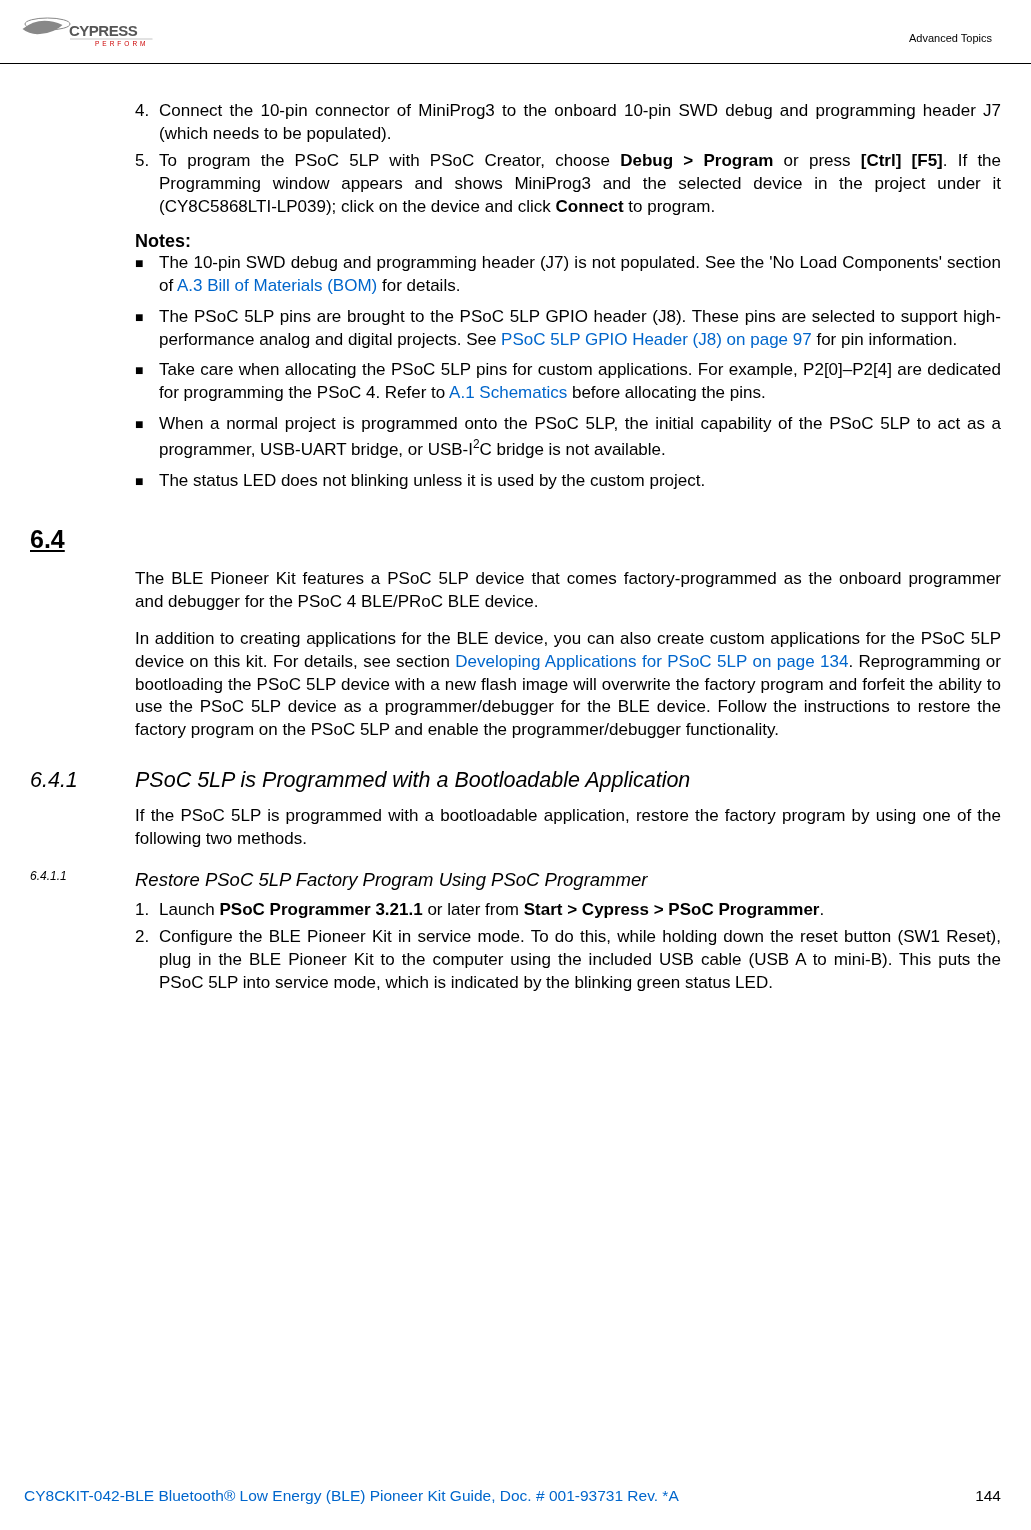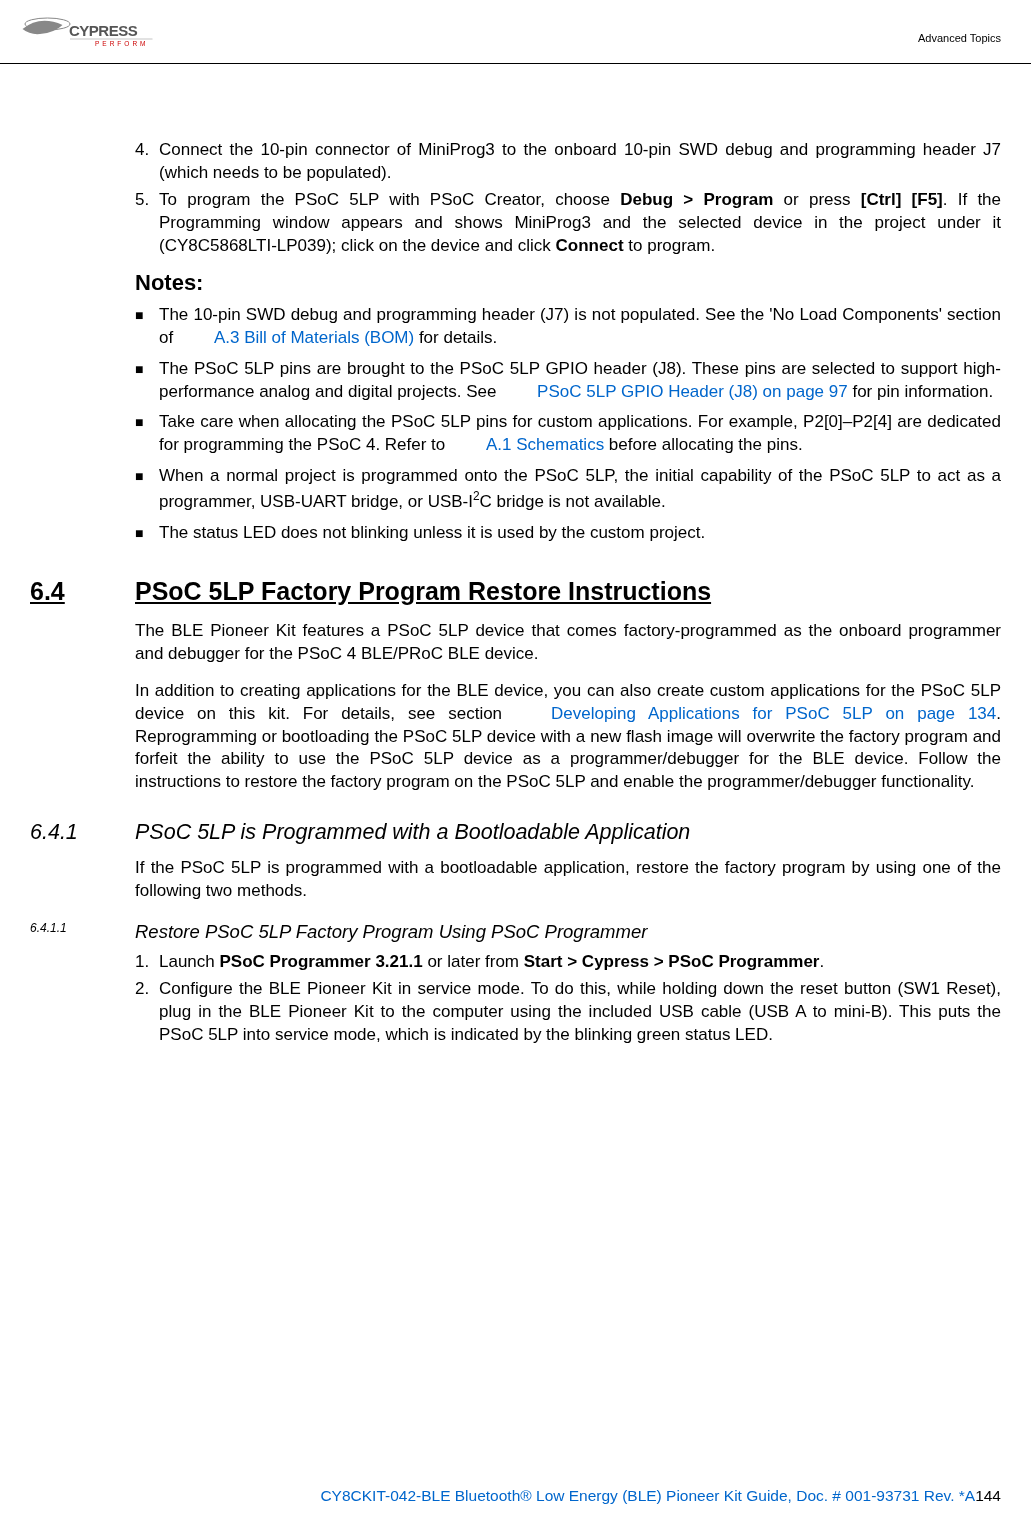--- a/index.html
+++ b/index.html
@@ -9,23 +9,23 @@
       height: 1530px;
       background: #fff;
       color: #000;
       position: relative;
       padding: 0;
     }
     .header {
       display: flex;
       justify-content: space-between;
       align-items: flex-start;
-      padding: 10px 30px 5px 20px;
+      padding: 10px 39px 5px 20px;
       border-bottom: 1px solid #000;
-      margin-bottom: 75px;
+      margin-bottom: 36px;
     }
     .logo {
       display: flex;
       align-items: center;
       gap: 3px;
     }
     .logo-svg { width: 135px; height: 48px; }
     .header-title {
       font-size: 11px;
       margin-top: 22px;
@@ -42,36 +42,36 @@
       margin-bottom: 4px;
       font-size: 17px;
       line-height: 1.35;
       text-align: justify;
     }
     .ol-num { width:24px; flex-shrink:0; }
     .ol-text { flex:1; }
     .bold { font-weight: bold; }
     .notes-label {
       margin-left: 105px;
-      font-size: 22px;
+      font-size: 18px;
       font-weight: bold;
       margin-top: 12px;
-      margin-bottom: 8px;
+      margin-bottom: 0;
     }
     .ul-block { margin-left: 105px; }
     .ul-item {
       display:flex;
       font-size: 17px;
       line-height: 1.35;
       text-align: justify;
       margin-bottom: 8px;
     }
     .ul-bullet { width:24px; flex-shrink:0; font-size:14px; line-height:22px;}
     .ul-text { flex:1; }
-    .link { color: #0066cc; margin-left: 36px; }
+    .link { color: #0066cc; }
     .h2-row {
       display:flex;
       margin-top:32px;
       margin-bottom:14px;
       text-decoration:underline;
     }
     .h2-num {
       font-size: 25px;
       font-weight: bold;
       width: 105px;
@@ -100,24 +100,24 @@
       display:flex;
       margin-top:18px;
       margin-bottom:8px;
     }
     .h4-num { font-size:12px; font-style:italic; width:105px; flex-shrink:0; }
     .h4-text { font-size:18.5px; font-style:italic; }
     .sup { font-size:0.7em; vertical-align: super; }
     .footer {
       position:absolute;
       bottom:25px;
-      left:31px;
+      left:24px;
       right:30px;
       display:flex;
-      justify-content:flex-end;
+      justify-content:space-between;
       font-size:15.5px;
       color:#0066cc;
     }
     .footer .page { color:#000; }
   </style>
 </head>
 <body>
 
 <div class="header">
   <div class="logo">
@@ -175,21 +175,20 @@
       </div>
     </div>
     <div class="ul-item">
       <div class="ul-bullet">■</div>
       <div class="ul-text">The status LED does not blinking unless it is used by the custom project.</div>
     </div>
   </div>
 
   <div class="h2-row">
     <div class="h2-num">6.4</div>
-    <div class="h2-text">PSoC 5LP Factory Program Restore Instructions</div>
   </div>
   <div class="para">The BLE Pioneer Kit features a PSoC 5LP device that comes factory-programmed as the onboard programmer and debugger for the PSoC 4 BLE/PRoC BLE device.</div>
   <div class="para">
     <span>In addition to creating applications for the BLE device, you can also create custom applications for the PSoC 5LP device on this kit. For details, see section </span><span class="link">Developing Applications for PSoC 5LP on page 134</span><span>. Reprogramming or bootloading the PSoC 5LP device with a new flash image will overwrite the factory program and forfeit the ability to use the PSoC 5LP device as a programmer/debugger for the BLE device. Follow the instructions to restore the factory program on the PSoC 5LP and enable the programmer/debugger functionality.</span>
   </div>
 
   <div class="h3-row">
     <div class="h3-num">6.4.1</div>
     <div class="h3-text">PSoC 5LP is Programmed with a Bootloadable Application</div>
   </div>

